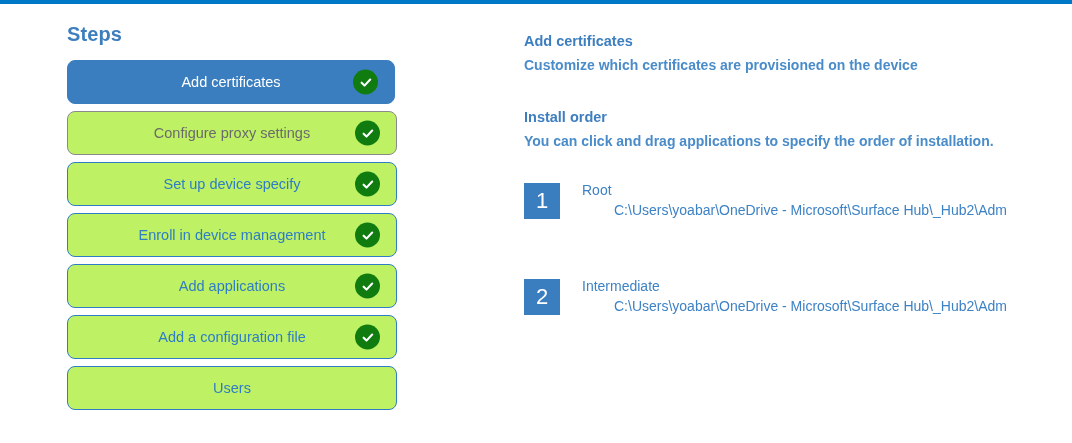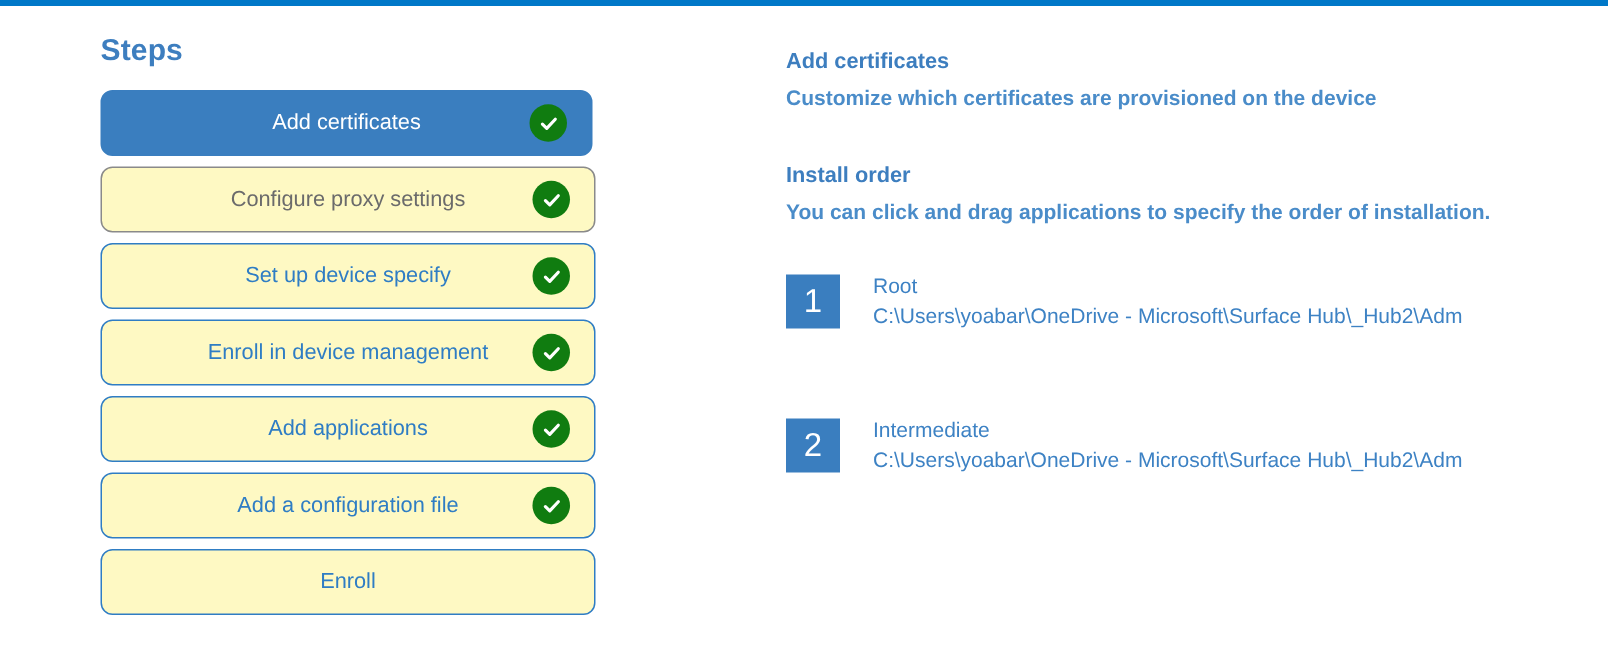--- a/index.html
+++ b/index.html
@@ -54,21 +54,21 @@
 
   .step-btn {
     position: relative;
     display: flex;
     align-items: center;
     justify-content: center;
     height: 44px;
     width: 330px;
     margin-bottom: 7px;
     border-radius: 8px;
-    background: #fef9c3;
+    background: #bef264;
     border: 1px solid #2f7dc4;
     font-size: 14.5px;
     color: #2f7dc4;
     cursor: pointer;
     user-select: none;
   }
 
   .step-btn.active {
     background: #3a7ebf;
     border-color: #3a7ebf;
@@ -204,20 +204,21 @@
     color: #3d82c4;
     line-height: 19px;
     white-space: nowrap;
   }
 
   .order-path {
     font-size: 14px;
     color: #3d82c4;
     line-height: 20px;
     white-space: nowrap;
+    margin-left: 32px;
   }
 </style>
 </head>
 <body>
 
 <div class="top-accent"></div>
 
 <div class="page">
 
   <div class="steps-panel">
@@ -266,21 +267,21 @@
         </div>
         <div class="step-btn">
           <span class="step-label">Add a configuration file</span>
           <span class="check-badge">
             <svg width="14" height="14" viewBox="0 0 14 14">
               <path d="M2.6 7.2 L5.5 10.1 L11.2 4.0" fill="none" stroke="#ffffff" stroke-width="2.1" stroke-linecap="round" stroke-linejoin="round"></path>
             </svg>
           </span>
         </div>
         <div class="step-btn">
-          <span class="step-label">Enroll</span>
+          <span class="step-label">Users</span>
         </div>
       </div>
   </div>
 
   <div class="detail-panel">
 
     <div class="section-title">Add certificates</div>
 
     <div class="section-desc">Customize which certificates are provisioned on the device</div>
 

